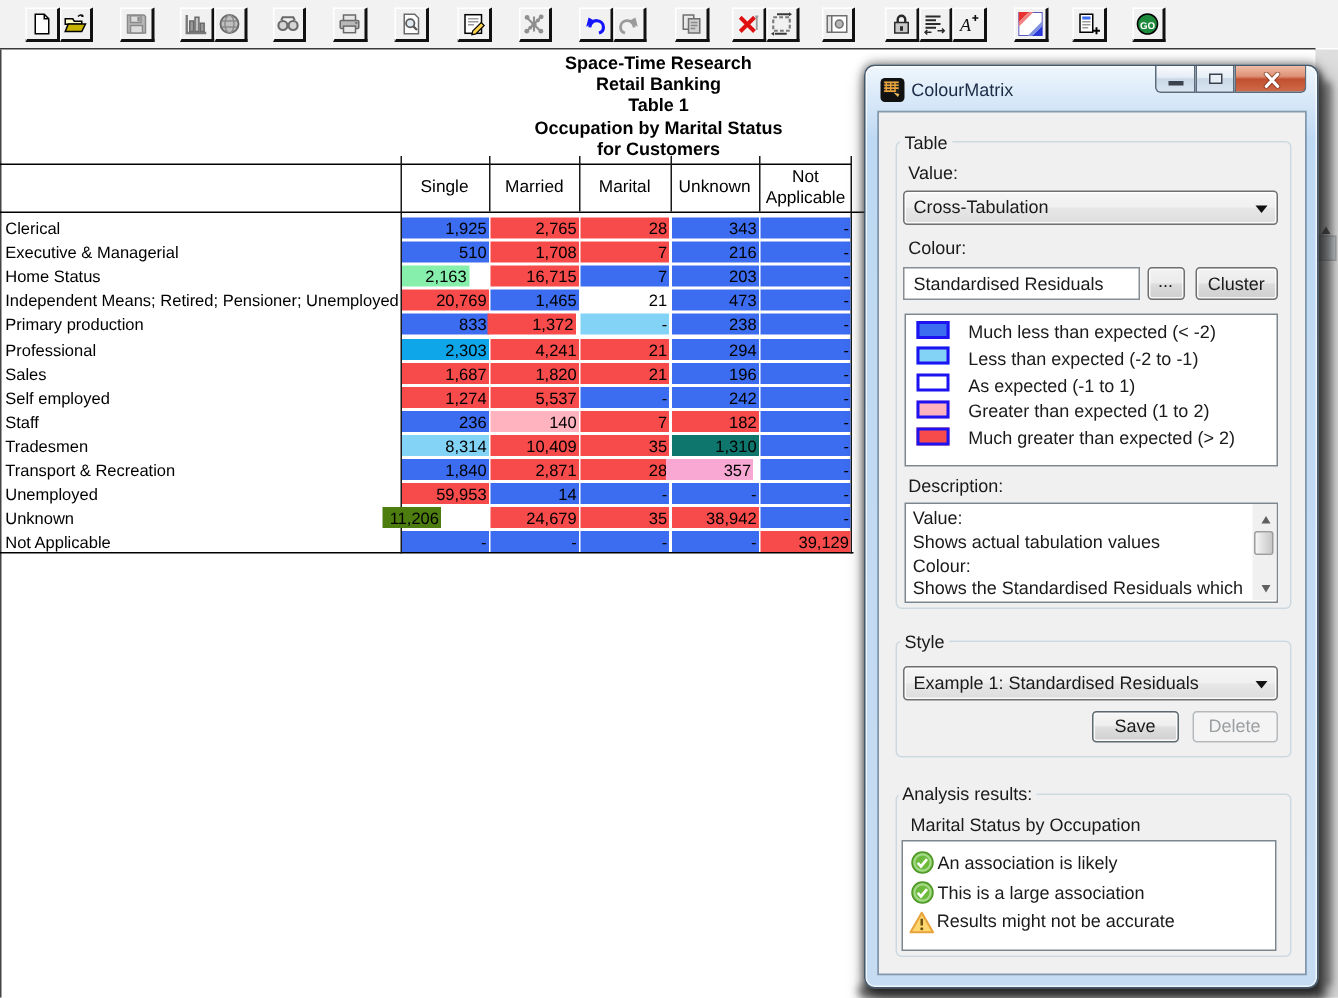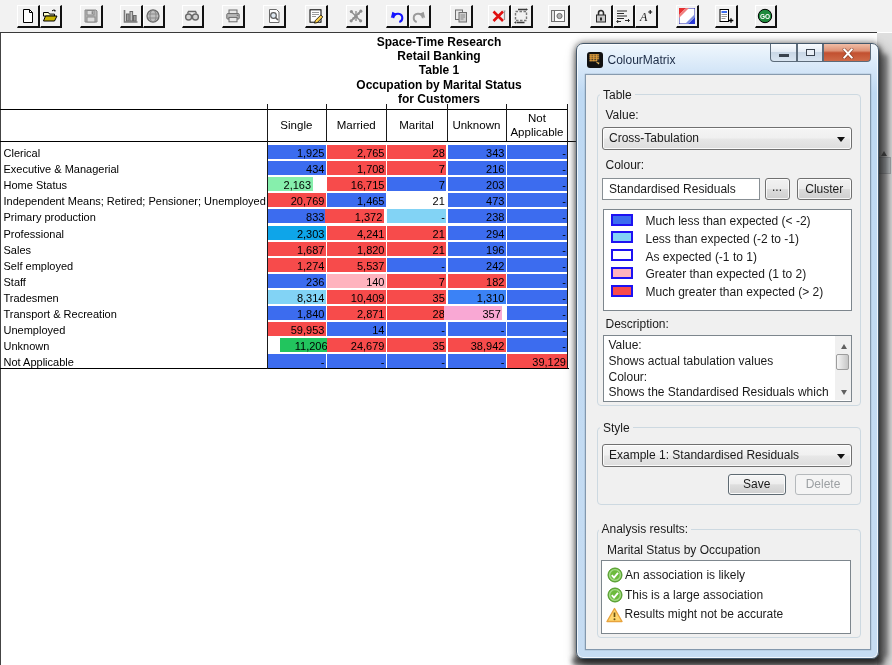--- a/index.html
+++ b/index.html
@@ -240,21 +240,21 @@
 <div class="hdr" style="left:446.6px;top:110px;width:59.6px;line-height:31px">Unknown</div>
 <div class="hdr" style="left:506.2px;top:110.5px;width:61.6px;line-height:14.6px">Not<br>Applicable</div>
 
 <div class="rl" style="top:145.0px">Clerical</div>
 <div class="dc" style="left:267.5px;top:145.0px;width:58.3px;background:#3c6cef">1,925</div>
 <div class="dc" style="left:327.2px;top:145.0px;width:58.7px;background:#f74b4b">2,765</div>
 <div class="dc" style="left:387.3px;top:145.0px;width:58.9px;background:#f74b4b">28</div>
 <div class="dc" style="left:447.6px;top:145.0px;width:58.2px;background:#3c6cef">343</div>
 <div class="dc" style="left:507.2px;top:145.0px;width:60.2px;background:#3c6cef">-</div>
 <div class="rl" style="top:161.1px">Executive &amp; Managerial</div>
-<div class="dc" style="left:267.5px;top:161.1px;width:58.3px;background:#3c6cef">434</div>
+<div class="dc" style="left:267.5px;top:161.1px;width:58.3px;background:#3c6cef">510</div>
 <div class="dc" style="left:327.2px;top:161.1px;width:58.7px;background:#f74b4b">1,708</div>
 <div class="dc" style="left:387.3px;top:161.1px;width:58.9px;background:#f74b4b">7</div>
 <div class="dc" style="left:447.6px;top:161.1px;width:58.2px;background:#3c6cef">216</div>
 <div class="dc" style="left:507.2px;top:161.1px;width:60.2px;background:#3c6cef">-</div>
 <div class="rl" style="top:177.2px">Home Status</div>
 <div class="dc" style="left:267.5px;top:177.2px;width:45px;background:#86efac">2,163</div>
 <div class="dc" style="left:327.2px;top:177.2px;width:58.7px;background:#f74b4b">16,715</div>
 <div class="dc" style="left:387.3px;top:177.2px;width:58.9px;background:#3c6cef">7</div>
 <div class="dc" style="left:447.6px;top:177.2px;width:58.2px;background:#3c6cef">203</div>
 <div class="dc" style="left:507.2px;top:177.2px;width:60.2px;background:#3c6cef">-</div>
@@ -291,36 +291,36 @@
 <div class="rl" style="top:273.8px">Staff</div>
 <div class="dc" style="left:267.5px;top:273.8px;width:58.3px;background:#3c6cef">236</div>
 <div class="dc" style="left:327.2px;top:273.8px;width:58.7px;background:#ffb3be">140</div>
 <div class="dc" style="left:387.3px;top:273.8px;width:58.9px;background:#f74b4b">7</div>
 <div class="dc" style="left:447.6px;top:273.8px;width:58.2px;background:#f74b4b">182</div>
 <div class="dc" style="left:507.2px;top:273.8px;width:60.2px;background:#3c6cef">-</div>
 <div class="rl" style="top:289.9px">Tradesmen</div>
 <div class="dc" style="left:267.5px;top:289.9px;width:58.3px;background:#82d3f5">8,314</div>
 <div class="dc" style="left:327.2px;top:289.9px;width:58.7px;background:#f74b4b">10,409</div>
 <div class="dc" style="left:387.3px;top:289.9px;width:58.9px;background:#f74b4b">35</div>
-<div class="dc" style="left:447.6px;top:289.9px;width:58.2px;background:#3b82f6">1,310</div>
+<div class="dc" style="left:447.6px;top:289.9px;width:58.2px;background:#0f766e">1,310</div>
 <div class="dc" style="left:507.2px;top:289.9px;width:60.2px;background:#3c6cef">-</div>
 <div class="rl" style="top:306.0px">Transport &amp; Recreation</div>
 <div class="dc" style="left:267.5px;top:306.0px;width:58.3px;background:#3c6cef">1,840</div>
 <div class="dc" style="left:327.2px;top:306.0px;width:58.7px;background:#f74b4b">2,871</div>
 <div class="dc" style="left:387.3px;top:306.0px;width:58.9px;background:#f74b4b">28</div>
 <div class="dc" style="left:444px;top:306.0px;width:58.2px;background:#f9a8d4">357</div>
 <div class="dc" style="left:507.2px;top:306.0px;width:60.2px;background:#3c6cef">-</div>
 <div class="rl" style="top:322.1px">Unemployed</div>
 <div class="dc" style="left:267.5px;top:322.1px;width:58.3px;background:#f74b4b">59,953</div>
 <div class="dc" style="left:327.2px;top:322.1px;width:58.7px;background:#3c6cef">14</div>
 <div class="dc" style="left:387.3px;top:322.1px;width:58.9px;background:#3c6cef">-</div>
 <div class="dc" style="left:447.6px;top:322.1px;width:58.2px;background:#3c6cef">-</div>
 <div class="dc" style="left:507.2px;top:322.1px;width:60.2px;background:#3c6cef">-</div>
 <div class="rl" style="top:338.2px">Unknown</div>
-<div class="dc" style="left:280px;top:338.2px;width:49px;background:#22c55e">11,206</div>
+<div class="dc" style="left:255px;top:338.2px;width:39px;background:#4d7c0f">11,206</div>
 <div class="dc" style="left:327.2px;top:338.2px;width:58.7px;background:#f74b4b">24,679</div>
 <div class="dc" style="left:387.3px;top:338.2px;width:58.9px;background:#f74b4b">35</div>
 <div class="dc" style="left:447.6px;top:338.2px;width:58.2px;background:#f74b4b">38,942</div>
 <div class="dc" style="left:507.2px;top:338.2px;width:60.2px;background:#3c6cef">-</div>
 <div class="rl" style="top:354.3px">Not Applicable</div>
 <div class="dc" style="left:267.5px;top:354.3px;width:58.3px;background:#3c6cef">-</div>
 <div class="dc" style="left:327.2px;top:354.3px;width:58.7px;background:#3c6cef">-</div>
 <div class="dc" style="left:387.3px;top:354.3px;width:58.9px;background:#3c6cef">-</div>
 <div class="dc" style="left:447.6px;top:354.3px;width:58.2px;background:#3c6cef">-</div>
 <div class="dc" style="left:507.2px;top:354.3px;width:60.2px;background:#f74b4b">39,129</div>

